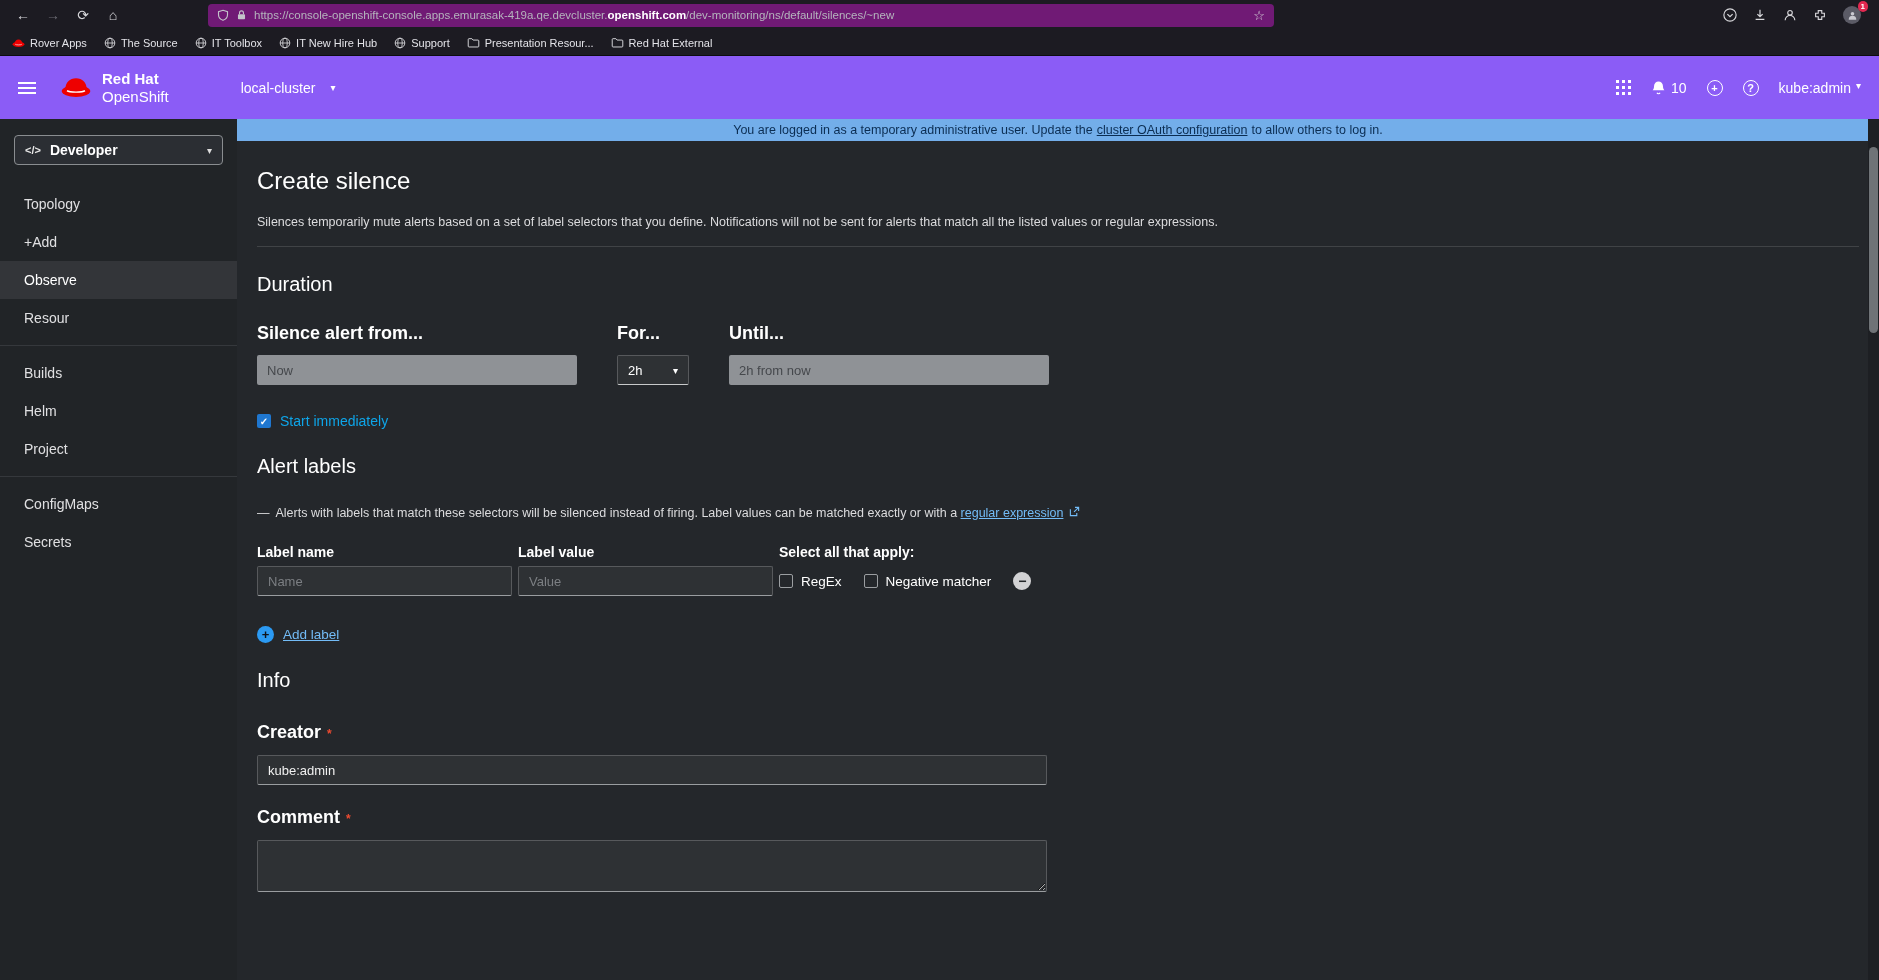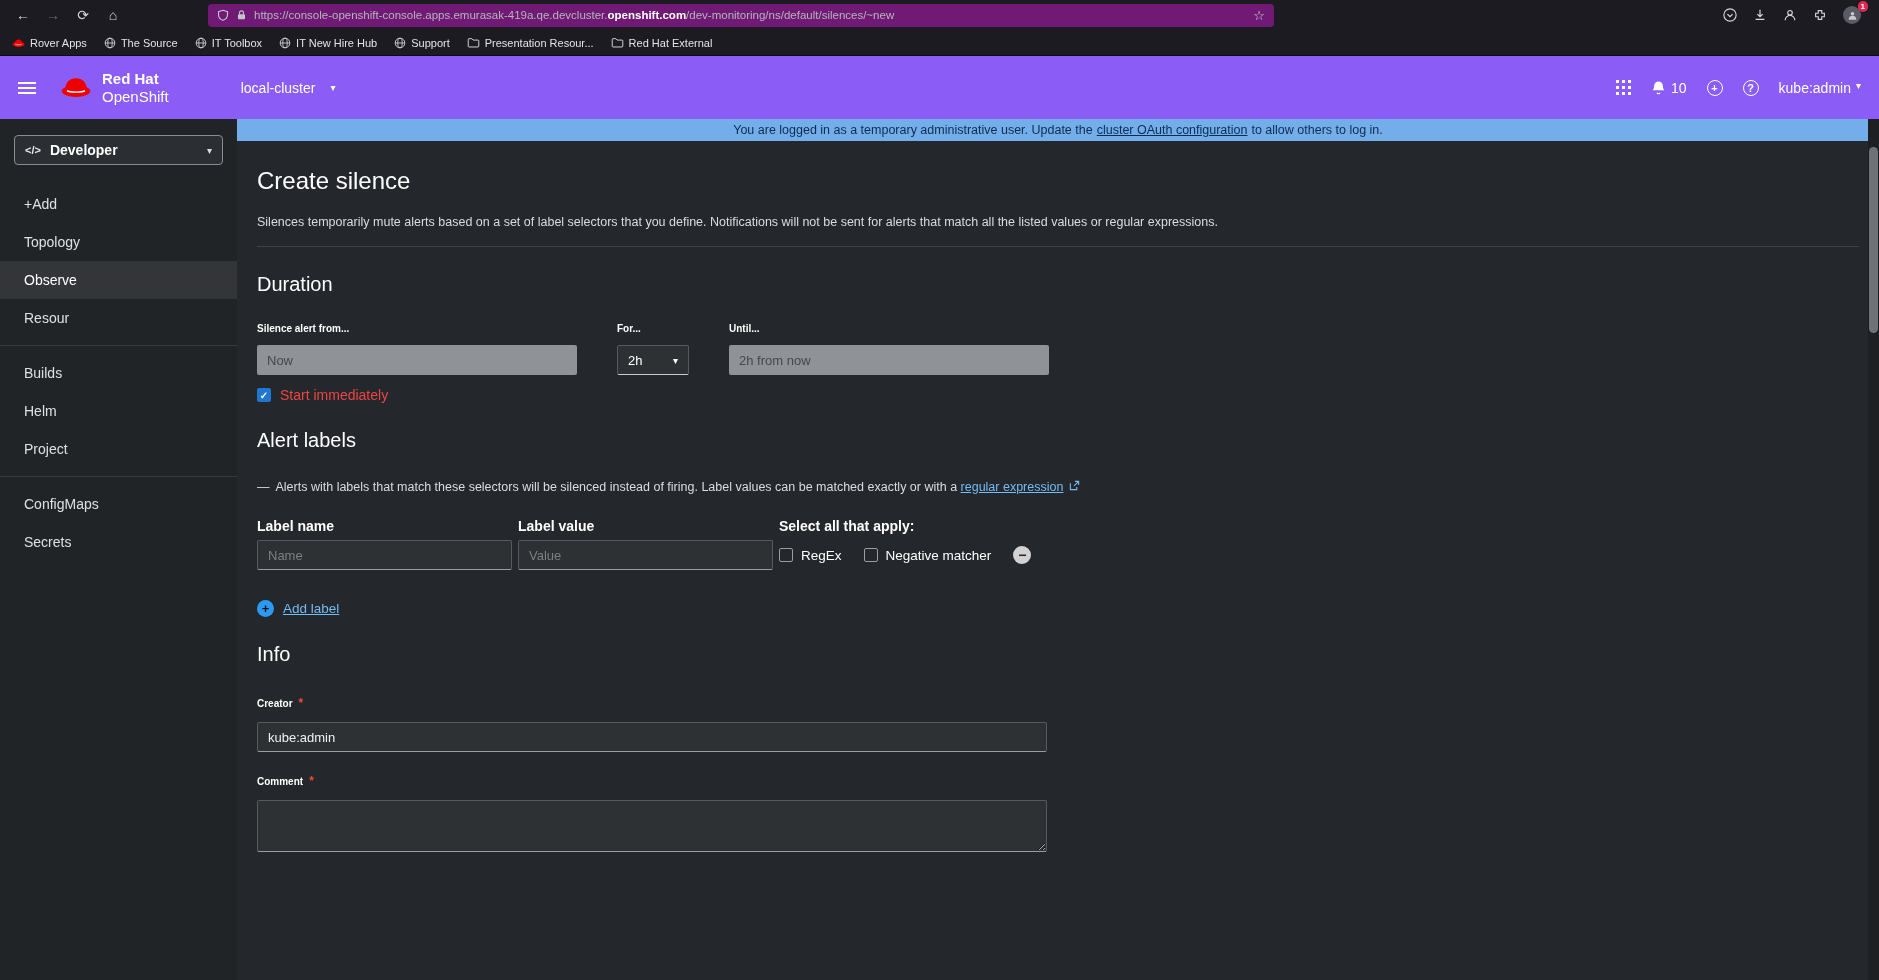--- a/index.html
+++ b/index.html
@@ -59,33 +59,33 @@
   .banner { height:22px; background:#73aeea; color:#0b2d52; font-size:12.5px; display:flex;
             align-items:center; justify-content:center; gap:4px; }
   .banner a { color:#0b2d52; text-decoration:underline; cursor:pointer; }
   .page-body { padding:0 20px; }
   .page-title { margin-top:26px; font-size:24px; font-weight:500; color:#fff; }
   .page-desc { margin-top:20px; font-size:12.5px; color:#dcdcde; }
   .divider { border:0; border-top:1px solid #404346; margin-top:17px; }
   .section-h { margin-top:26px; font-size:20px; font-weight:500; color:#fff; }
 
   .duration-row { display:flex; gap:40px; margin-top:27px; }
-  .f-label { display:block; font-size:10px; font-weight:700; color:#fff; margin-bottom:11px; }
+  .f-label { display:block; font-size:18px; font-weight:700; color:#fff; margin-bottom:11px; }
   input.text, textarea.text {
       height:30px; background:#2e3134; border:1px solid #57595c; border-bottom-color:#9a9da0;
       border-radius:2px; color:#f0f0f0; padding:0 10px; font-size:13px; font-family:inherit; }
   input.text::placeholder { color:#7c7f83; }
   input.dis { height:30px; background:#8f9296; border:none; border-radius:2px; color:#45484c;
               padding:0 10px; font-size:13px; font-family:inherit; }
   .w320 { width:320px; } .w255 { width:255px; } .w790 { width:790px; }
   .select { width:72px; height:30px; background:#2e3134; border:1px solid #57595c; border-bottom-color:#c8cacb;
             border-radius:2px; display:flex; align-items:center; justify-content:space-between;
             padding:0 10px; color:#fff; font-size:13px; cursor:pointer; }
 
-  .cbrow { margin-top:12px; display:flex; align-items:center; gap:9px; font-size:14px; color:#ef4444; }
+  .cbrow { margin-top:28px; display:flex; align-items:center; gap:9px; font-size:14px; color:#0ea5e9; }
   .cb { width:14px; height:14px; border-radius:2px; flex-shrink:0; cursor:pointer; }
   .cb.on { background:#1f77d0; display:flex; align-items:center; justify-content:center; }
   .cb.on::after { content:"✓"; color:#fff; font-size:10px; font-weight:700; }
   .cb.off { border:1px solid #9b9ea1; background:transparent; }
 
   .helper { margin-top:28px; font-size:12.5px; color:#dcdcde; display:flex; align-items:center; gap:6px; }
   .helper a, .add-link { color:#73bcf7; text-decoration:underline; cursor:pointer; }
   .ext-ico { display:inline-flex; margin-left:2px; }
 
   .labels-grid { display:grid; grid-template-columns:255px 255px 1fr; column-gap:13px; row-gap:16px;
@@ -307,24 +307,24 @@
 
 <div class="layout">
 
   <div class="sidebar">
     <div class="persp">
       <span class="code">&lt;/&gt;</span>
       <span class="plabel">Developer</span>
       <span class="caret">▾</span>
     </div>
     <div class="nav-item">
+        <span>Topology</span>
+      </div>
+    <div class="nav-item">
         <span>+Add</span>
-      </div>
-    <div class="nav-item">
-        <span>Topology</span>
       </div>
     <div class="nav-item active">
         <span>Observe</span>
       </div>
     <div class="nav-item">
         <span>Resour</span>
       </div>
     <div class="nav-div"></div>
     <div class="nav-item">
         <span>Builds</span>

